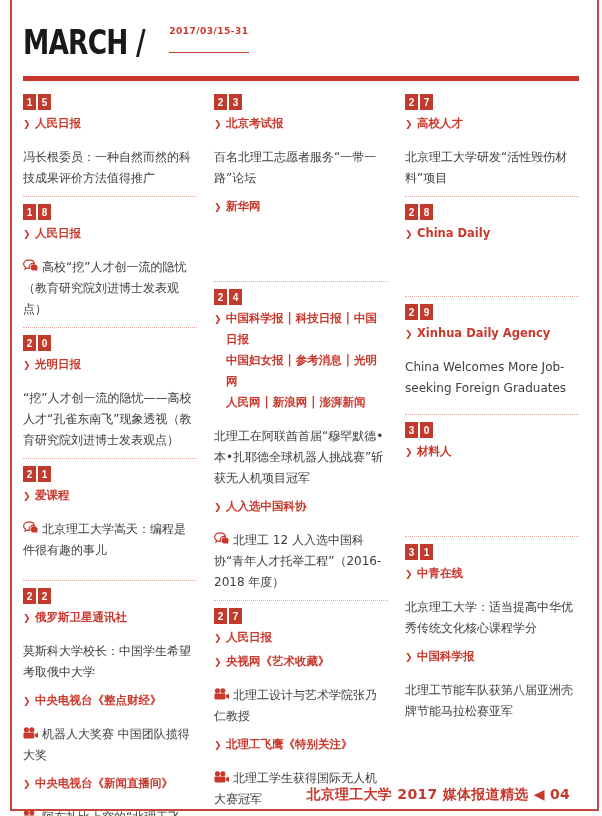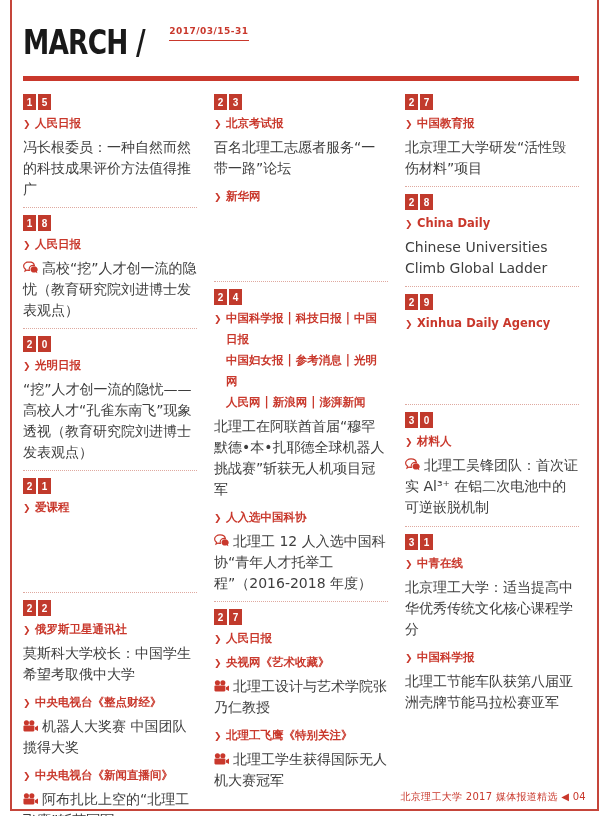--- a/index.html
+++ b/index.html
@@ -10,46 +10,46 @@
   .page-frame { position:absolute; left:10px; top:0; width:589px; height:811px;
     border-left:2px solid var(--frame); border-right:2px solid var(--frame);
     border-bottom:2px solid var(--frame); pointer-events:none; }
 
   .content { position:absolute; left:23px; top:0; width:556px; }
 
   .masthead { margin-top:26px; display:flex; align-items:flex-start; }
   .month-title { font-size:33px; font-weight:800; color:#191919; letter-spacing:-1px;
     transform:scaleX(.8); transform-origin:left bottom; display:inline-block; line-height:1; white-space:nowrap; }
   .date-range { margin-left:-6px; margin-bottom:1px; color:var(--accent); font-size:9px;
-    font-weight:700; letter-spacing:.5px; border-bottom:1.5px solid var(--accent); padding-bottom:4px; }
+    font-weight:700; letter-spacing:.5px; border-bottom:1.5px solid var(--accent); padding-bottom:16px; }
 
   .divider-bar { margin-top:17px; height:5px; background:var(--accent); width:556px; }
 
   .news-grid { margin-top:6px; display:flex; gap:17px; }
   .column { display:flex; flex-direction:column; width:174px; min-height:650px; }
 
   .item { padding-top:7px; border-bottom:1px dotted var(--dotted); }
   .item:last-child { border-bottom:none; flex:1; }
   .column.end-line .item:last-child { border-bottom:2px solid var(--accent); }
 
   .badge { display:flex; gap:2px; margin-bottom:3px; }
   .badge-digit { width:13px; height:16px; background:var(--badge); color:#fff;
     font-size:10px; font-weight:700; display:flex; align-items:center; justify-content:center;
     font-family:"Liberation Sans",sans-serif; }
 
   .source { position:relative; padding-left:12px; color:var(--accent); font-weight:700;
     font-size:11.5px; line-height:21px; margin-top:3px; }
   .arrow { position:absolute; left:0; top:1px; font-size:9px; }
 
-  .entry-text { margin:3px 0 7px; font-size:14px; line-height:21px; color:var(--body); }
+  .entry-text { margin:13px 0 7px; font-size:12px; line-height:21px; color:var(--body); }
   .inline-icon { display:inline-block; margin-right:4px; }
   .inline-icon svg { vertical-align:-1px; }
 
-  .footer { position:absolute; right:16px; bottom:12px; color:var(--accent);
-    font-size:10px; font-weight:400; letter-spacing:.3px; }
+  .footer { position:absolute; right:32px; bottom:12px; color:var(--accent);
+    font-size:14px; font-weight:700; letter-spacing:.3px; }
 </style>
 </head>
 <body>
 
 <div class="page-frame"></div>
 
 <div class="content">
   <div class="masthead">
     <span class="month-title">MARCH /</span>
     <span class="date-range">2017/03/15-31</span>
@@ -83,20 +83,24 @@
           </div>
           <div class="source"><span class="arrow">❯</span><span>光明日报</span></div>
           <p class="entry-text">“挖”人才创一流的隐忧——高校人才“孔雀东南飞”现象透视（教育研究院刘进博士发表观点）</p>
         </div>
         <div class="item" style="min-height: 122px;">
           <div class="badge">
             <span class="badge-digit">2</span>
             <span class="badge-digit">1</span>
           </div>
           <div class="source"><span class="arrow">❯</span><span>爱课程</span></div>
+          <p class="entry-text"><span class="inline-icon"><svg width="15" height="13" viewBox="0 0 20 17">
+                <path d="M8 1C4 1 .8 3.5.8 6.6c0 1.8 1 3.4 2.6 4.4l-.7 2.3 2.7-1.4c.8.2 1.7.4 2.6.4h.4a5 5 0 0 1-.2-1.4c0-2.9 2.5-5.2 5.6-5.2h1.3C14.7 3 11.7 1 8 1z" fill="none" stroke="#c9382c" stroke-width="1.6"></path>
+                <path d="M19.6 11c0-2.3-2.1-4.2-4.8-4.2S10 8.7 10 11s2.1 4.2 4.8 4.2c.7 0 1.4-.1 2-.4l2.4 1.2-.7-2.2c.7-.7 1.1-1.7 1.1-2.8z" fill="#c9382c"></path>
+              </svg></span>北京理工大学嵩天：编程是件很有趣的事儿</p>
         </div>
         <div class="item">
           <div class="badge">
             <span class="badge-digit">2</span>
             <span class="badge-digit">2</span>
           </div>
           <div class="source"><span class="arrow">❯</span><span>俄罗斯卫星通讯社</span></div>
           <p class="entry-text">莫斯科大学校长：中国学生希望考取俄中大学</p>
           <div class="source"><span class="arrow">❯</span><span>中央电视台《整点财经》</span></div>
           <p class="entry-text"><span class="inline-icon"><svg width="15" height="12" viewBox="0 0 20 16">
@@ -158,48 +162,44 @@
                 <path d="M16 9.6 20 7.4v7.4L16 12.6z" fill="#c9382c"></path>
               </svg></span>北理工学生获得国际无人机大赛冠军</p>
         </div>
       </div>
       <div class="column">
         <div class="item" style="min-height: 95px;">
           <div class="badge">
             <span class="badge-digit">2</span>
             <span class="badge-digit">7</span>
           </div>
-          <div class="source"><span class="arrow">❯</span><span>中国教育报</span></div>
+          <div class="source"><span class="arrow">❯</span><span>高校人才</span></div>
           <p class="entry-text">北京理工大学研发“活性毁伤材料”项目</p>
         </div>
         <div class="item" style="min-height: 100px;">
           <div class="badge">
             <span class="badge-digit">2</span>
             <span class="badge-digit">8</span>
           </div>
           <div class="source"><span class="arrow">❯</span><span>China Daily</span></div>
-          <p class="entry-text">Chinese Universities Climb Global Ladder</p>
         </div>
         <div class="item" style="min-height: 118px;">
           <div class="badge">
             <span class="badge-digit">2</span>
             <span class="badge-digit">9</span>
           </div>
           <div class="source"><span class="arrow">❯</span><span>Xinhua Daily Agency</span></div>
+          <p class="entry-text">China Welcomes More Job-seeking Foreign Graduates</p>
         </div>
         <div class="item" style="min-height: 122px;">
           <div class="badge">
             <span class="badge-digit">3</span>
             <span class="badge-digit">0</span>
           </div>
           <div class="source"><span class="arrow">❯</span><span>材料人</span></div>
-          <p class="entry-text"><span class="inline-icon"><svg width="15" height="13" viewBox="0 0 20 17">
-                <path d="M8 1C4 1 .8 3.5.8 6.6c0 1.8 1 3.4 2.6 4.4l-.7 2.3 2.7-1.4c.8.2 1.7.4 2.6.4h.4a5 5 0 0 1-.2-1.4c0-2.9 2.5-5.2 5.6-5.2h1.3C14.7 3 11.7 1 8 1z" fill="none" stroke="#c9382c" stroke-width="1.6"></path>
-                <path d="M19.6 11c0-2.3-2.1-4.2-4.8-4.2S10 8.7 10 11s2.1 4.2 4.8 4.2c.7 0 1.4-.1 2-.4l2.4 1.2-.7-2.2c.7-.7 1.1-1.7 1.1-2.8z" fill="#c9382c"></path>
-              </svg></span>北理工吴锋团队：首次证实 Al³⁺ 在铝二次电池中的可逆嵌脱机制</p>
         </div>
         <div class="item">
           <div class="badge">
             <span class="badge-digit">3</span>
             <span class="badge-digit">1</span>
           </div>
           <div class="source"><span class="arrow">❯</span><span>中青在线</span></div>
           <p class="entry-text">北京理工大学：适当提高中华优秀传统文化核心课程学分</p>
           <div class="source"><span class="arrow">❯</span><span>中国科学报</span></div>
           <p class="entry-text">北理工节能车队获第八届亚洲壳牌节能马拉松赛亚军</p>

